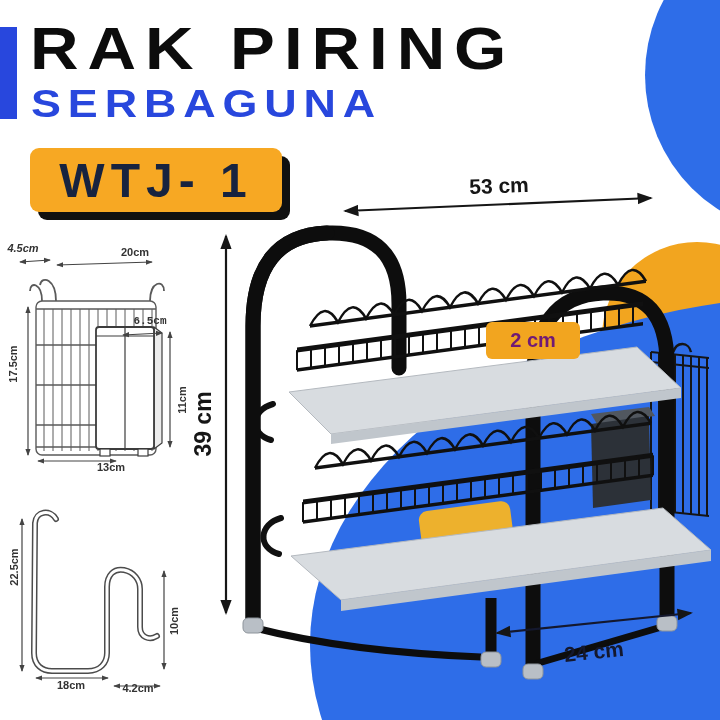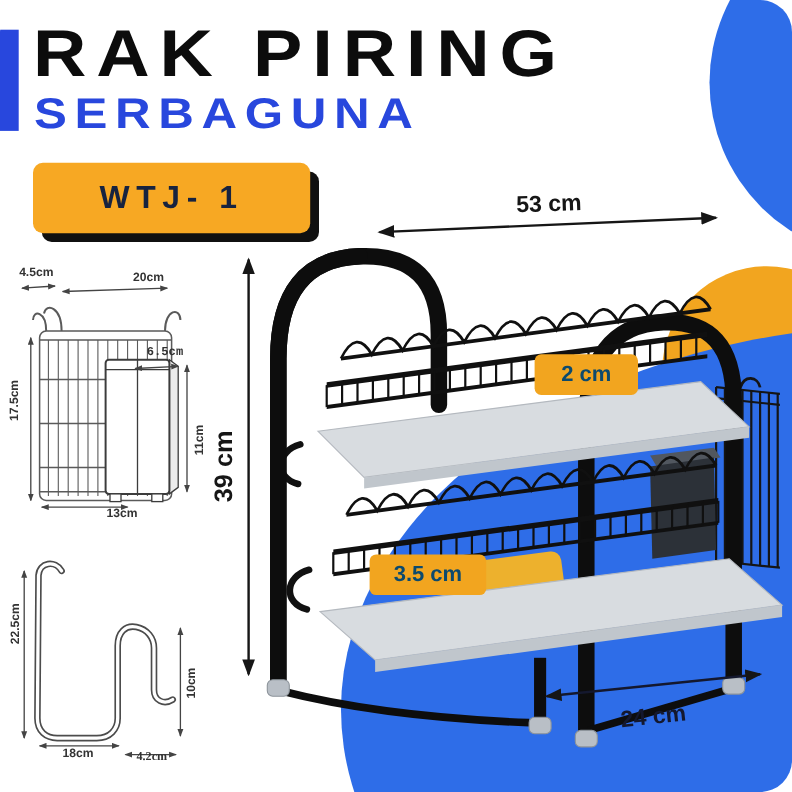--- a/index.html
+++ b/index.html
@@ -1,39 +1,39 @@
 <!DOCTYPE html>
 <html><head>
 <meta charset="utf-8">
 <style>
   html,body{margin:0;padding:0;background:#ffffff;}
   .stage{position:relative;width:720px;height:720px;background:#ffffff;overflow:hidden;
-         font-family:"Liberation Sans",sans-serif;border-radius:29px;}
+         font-family:"Liberation Sans",sans-serif;}
   
   .bg{position:absolute;border-radius:50%;}
   .bg-blue-top{left:645px;top:-85px;width:320px;height:320px;background:#2e6de8;}
   .bg-orange{left:602px;top:242px;width:190px;height:190px;background:#f2a51f;}
   .bg-blue-big{left:310px;top:295px;width:1040px;height:700px;background:#2e6de8;}
   
   .accent-bar{position:absolute;left:0;top:27px;width:17px;height:92px;background:#2847dd;}
   .title{position:absolute;left:30px;top:14px;font-size:60px;font-weight:800;color:#0c0c0c;
          letter-spacing:8px;transform:scaleX(1.12);transform-origin:left top;white-space:nowrap;}
   .subtitle{position:absolute;left:31px;top:82px;font-size:39px;font-weight:600;color:#2847dd;
          letter-spacing:6px;transform:scaleX(1.15);transform-origin:left top;white-space:nowrap;}
   .model-badge{position:absolute;left:30px;top:148px;width:252px;height:64px;background:#f7a823;
          border-radius:9px;box-shadow:8px 8px 0 #101010;display:flex;align-items:center;justify-content:center;
-         font-size:29px;font-weight:800;letter-spacing:6px;color:#17233f;}
+         font-size:48px;font-weight:800;letter-spacing:6px;color:#17233f;}
   
   .dim{position:absolute;transform:translate(-50%,-50%);font-weight:700;color:#161616;white-space:nowrap;}
   .dim.big{font-size:21px;}
   .dim.rot{transform:translate(-50%,-50%) rotate(-90deg);}
   .dim.small{font-size:11px;font-weight:600;color:#333;}
   .dim.small.rot{transform:translate(-50%,-50%) rotate(-90deg);}
   .dim-badge{position:absolute;background:#f2a51f;border-radius:6px;display:flex;align-items:center;
-         justify-content:center;font-size:20px;font-weight:700;color:#0c4a6e;}
+         justify-content:center;font-size:20px;font-weight:700;color:#701a75;}
   .svgabs{position:absolute;}
 </style>
 </head>
 <body>
 
 <div class="stage">
 
   <div class="bg bg-orange"></div>
   <div class="bg bg-blue-top"></div>
   <div class="bg bg-blue-big"></div>
@@ -168,27 +168,26 @@
     <line x1="345" y1="211" x2="651" y2="198" stroke="#161616" stroke-width="2.2" marker-start="url(#arrM)" marker-end="url(#arrM)"></line>
     <line x1="226" y1="236" x2="226" y2="613" stroke="#161616" stroke-width="2.2" marker-start="url(#arrM)" marker-end="url(#arrM)"></line>
     <line x1="497" y1="633" x2="691" y2="613" stroke="#14182e" stroke-width="2.2" marker-start="url(#arrM)" marker-end="url(#arrM)"></line>
   </svg>
 
   <span class="dim big" style="left:499px;top:186px;transform:translate(-50%,-50%) rotate(-2deg);">53 cm</span>
   <span class="dim rot" style="left:203px;top:424px;font-size:23px;">39 cm</span>
   <span class="dim big" style="left:594px;top:652px;transform:translate(-50%,-50%) rotate(-6deg);color:#14182e;">24 cm</span>
 
   <div class="dim-badge" style="left:486px;top:322px;width:94px;height:37px;">2 cm</div>
-  <div class="dim-badge" style="left:336px;top:504px;width:106px;height:37px;">3.5 cm</div>
 
-  <span class="dim small" style="left:33px;top:248px;">4.5cm</span>
+  <span class="dim small" style="left:23px;top:248px;font-style:italic;">4.5cm</span>
   <span class="dim small" style="left:107px;top:252px;margin-left:28px;">20cm</span>
   <span class="dim small" style="left:150px;top:321px;font-family:Liberation Mono, monospace;">6.5cm</span>
   <span class="dim small rot" style="left:13px;top:364px;">17.5cm</span>
   <span class="dim small rot" style="left:182px;top:400px;">11cm</span>
   <span class="dim small" style="left:63px;top:467px;margin-left:48px;">13cm</span>
 
   <span class="dim small rot" style="left:14px;top:567px;">22.5cm</span>
   <span class="dim small" style="left:71px;top:685px;">18cm</span>
-  <span class="dim small" style="left:138px;top:688px;font-family:Liberation Serif, serif;">4.2cm</span>
+  <span class="dim small" style="left:138px;top:688px;">4.2cm</span>
   <span class="dim small rot" style="left:174px;top:621px;">10cm</span>
 
 </div>
 
 </body></html>

